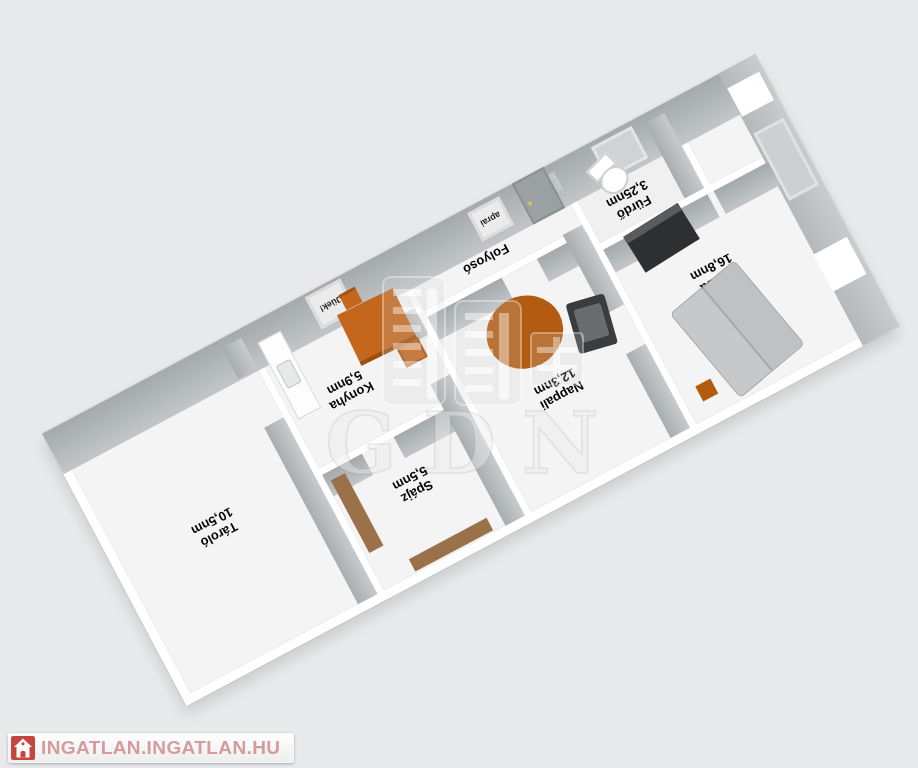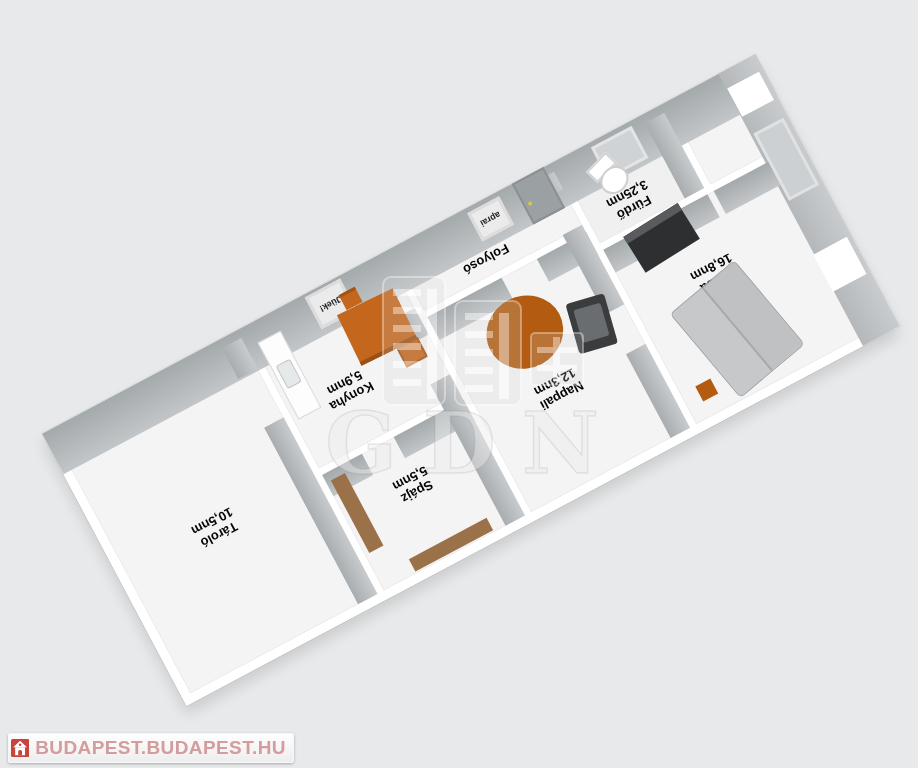--- a/index.html
+++ b/index.html
@@ -173,16 +173,16 @@
   </div>
 
   <div class="logobar">
     <svg width="24" height="24" viewBox="0 0 24 24">
       <rect x="0" y="0" width="24" height="24" rx="2" fill="#c8443c"></rect>
       <path d="M3 11 L12 2.5 L21 11 Z" fill="#ffffff"></path>
       <rect x="5.5" y="11" width="13" height="10.5" fill="#ffffff"></rect>
       <circle cx="12" cy="7.8" r="1.6" fill="#c8443c"></circle>
       <path d="M9.5 21.5 L9.5 16 Q12 13.5 14.5 16 L14.5 21.5 Z" fill="#c8443c"></path>
     </svg>
-    <span class="brand">BUDAPEST.BUDAPEST.HU</span>
+    <span class="brand">INGATLAN.INGATLAN.HU</span>
   </div>
 
 </div>
 
 </body></html>

